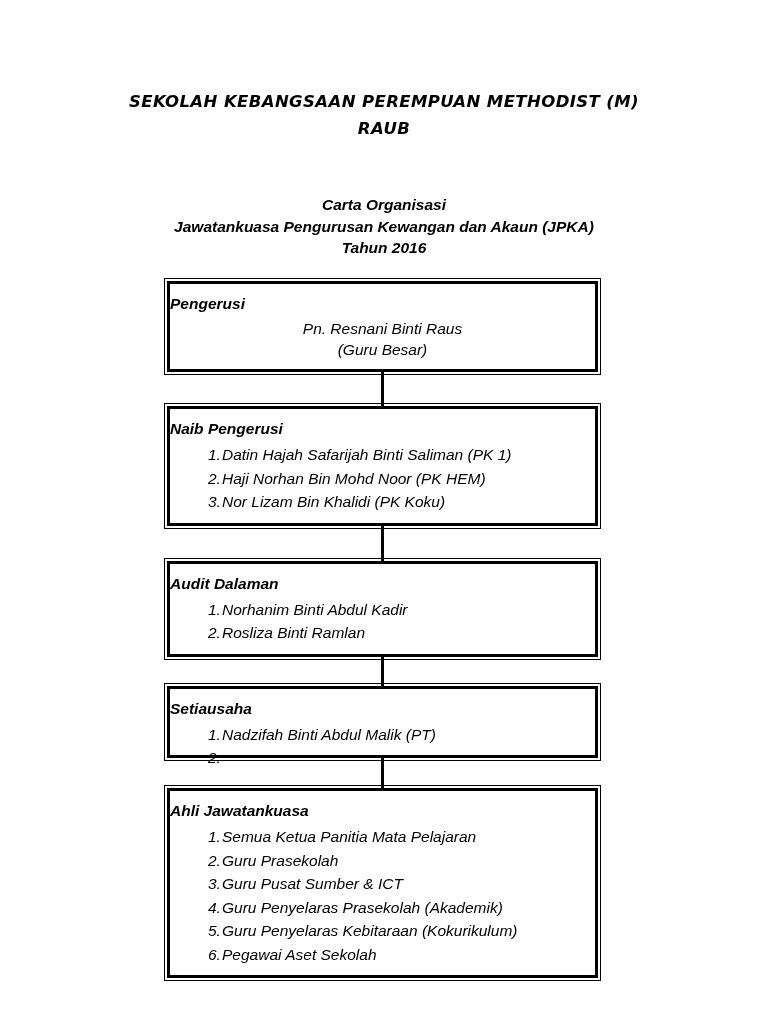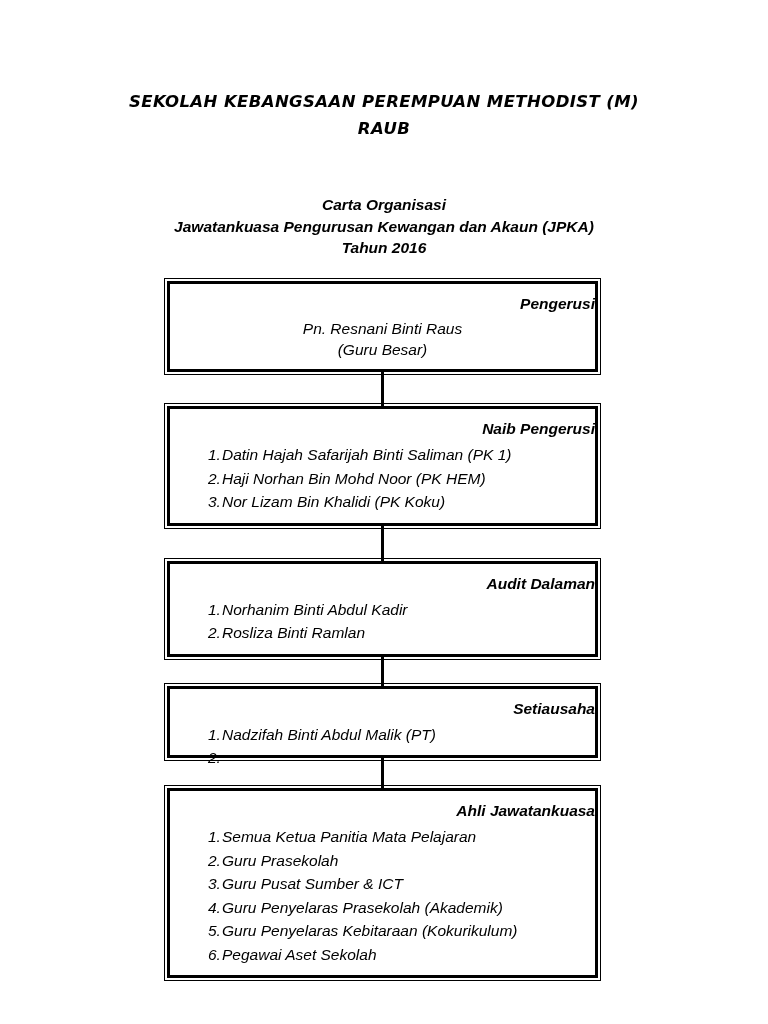--- a/index.html
+++ b/index.html
@@ -66,21 +66,21 @@
     box-sizing: border-box;
     width: 431px;
     border: 3px solid #000000;
     outline: 1px solid #000000;
     outline-offset: 2px;
     background: #ffffff;
     padding: 9px 0 9px 0;
   }
 
   .node-title {
-    text-align: right;
+    text-align: left;
     font-weight: bold;
     font-size: 15.5px;
     line-height: 21px;
     margin-bottom: 4px;
   }
 
   .node-sub {
     text-align: center;
     font-size: 15.5px;
     line-height: 21px;

